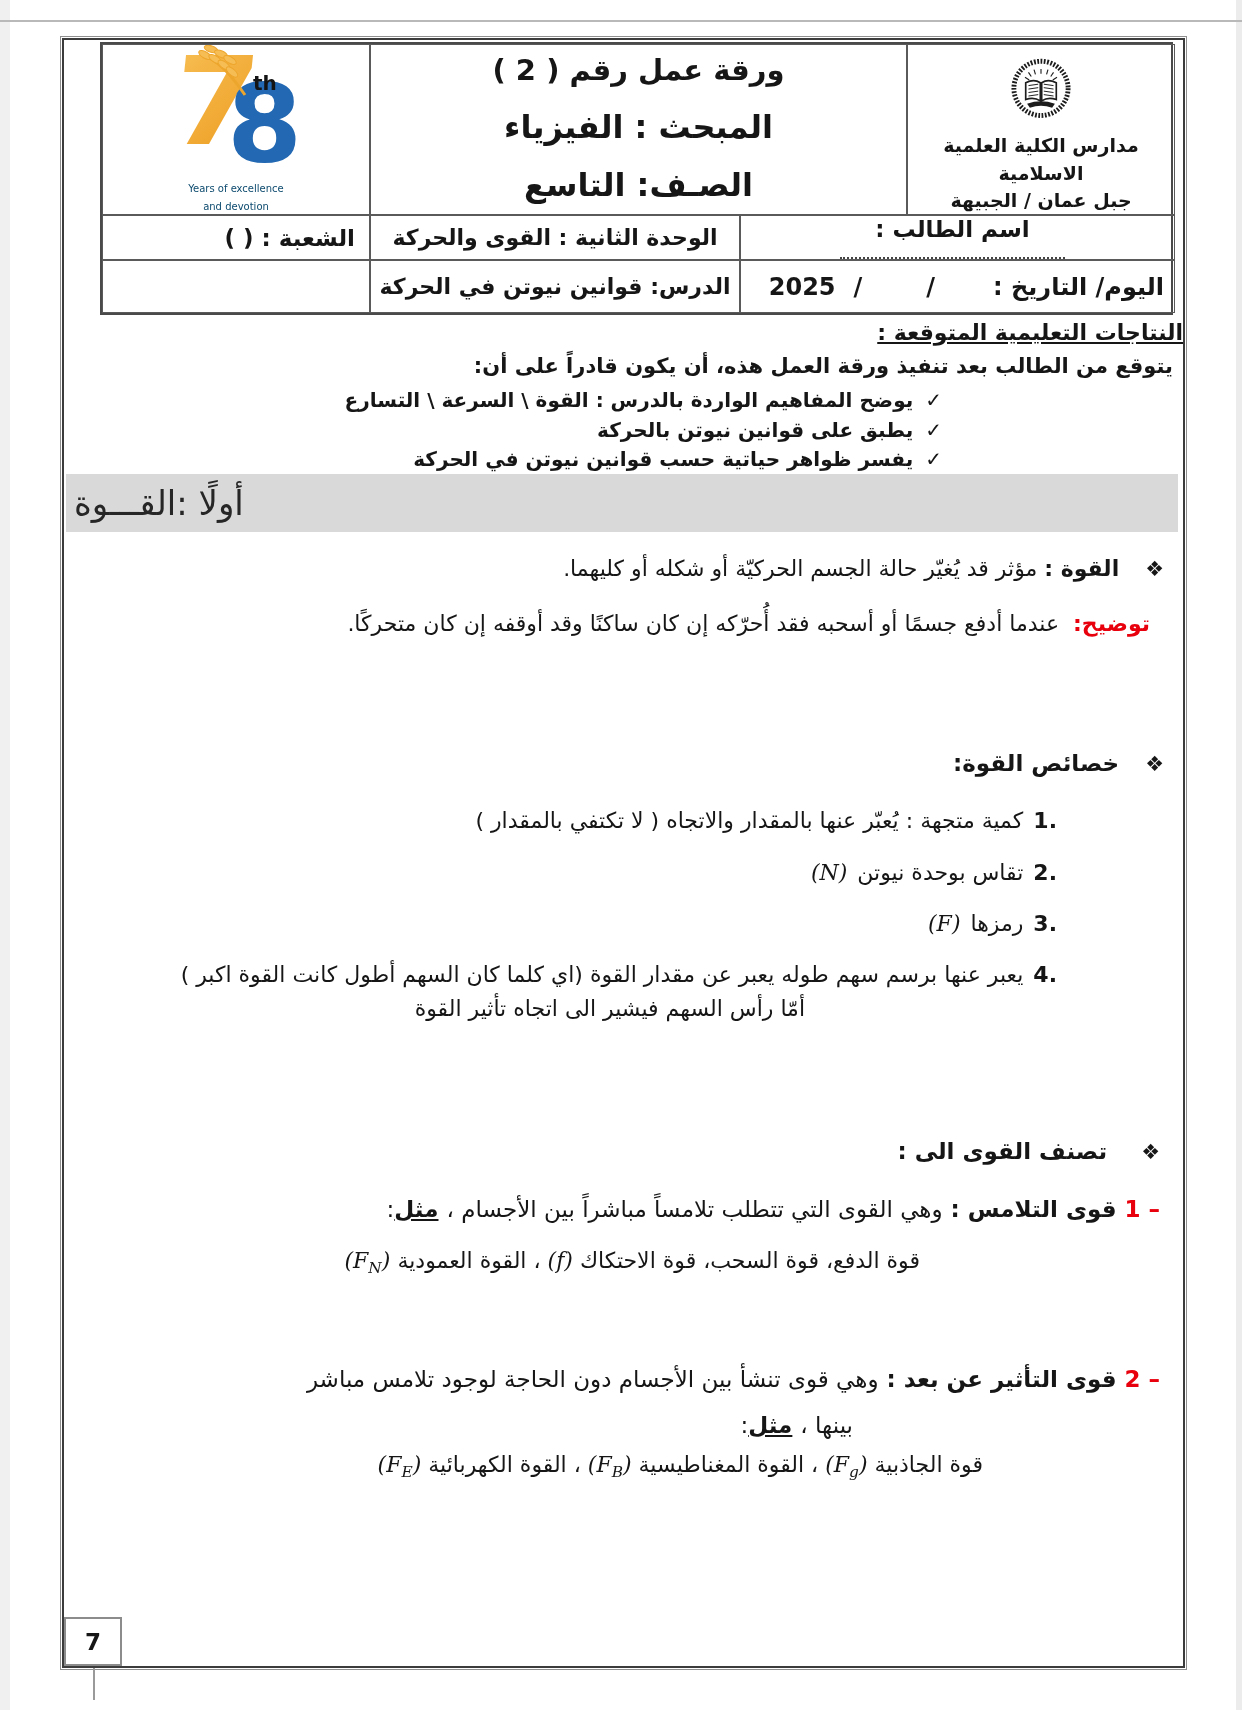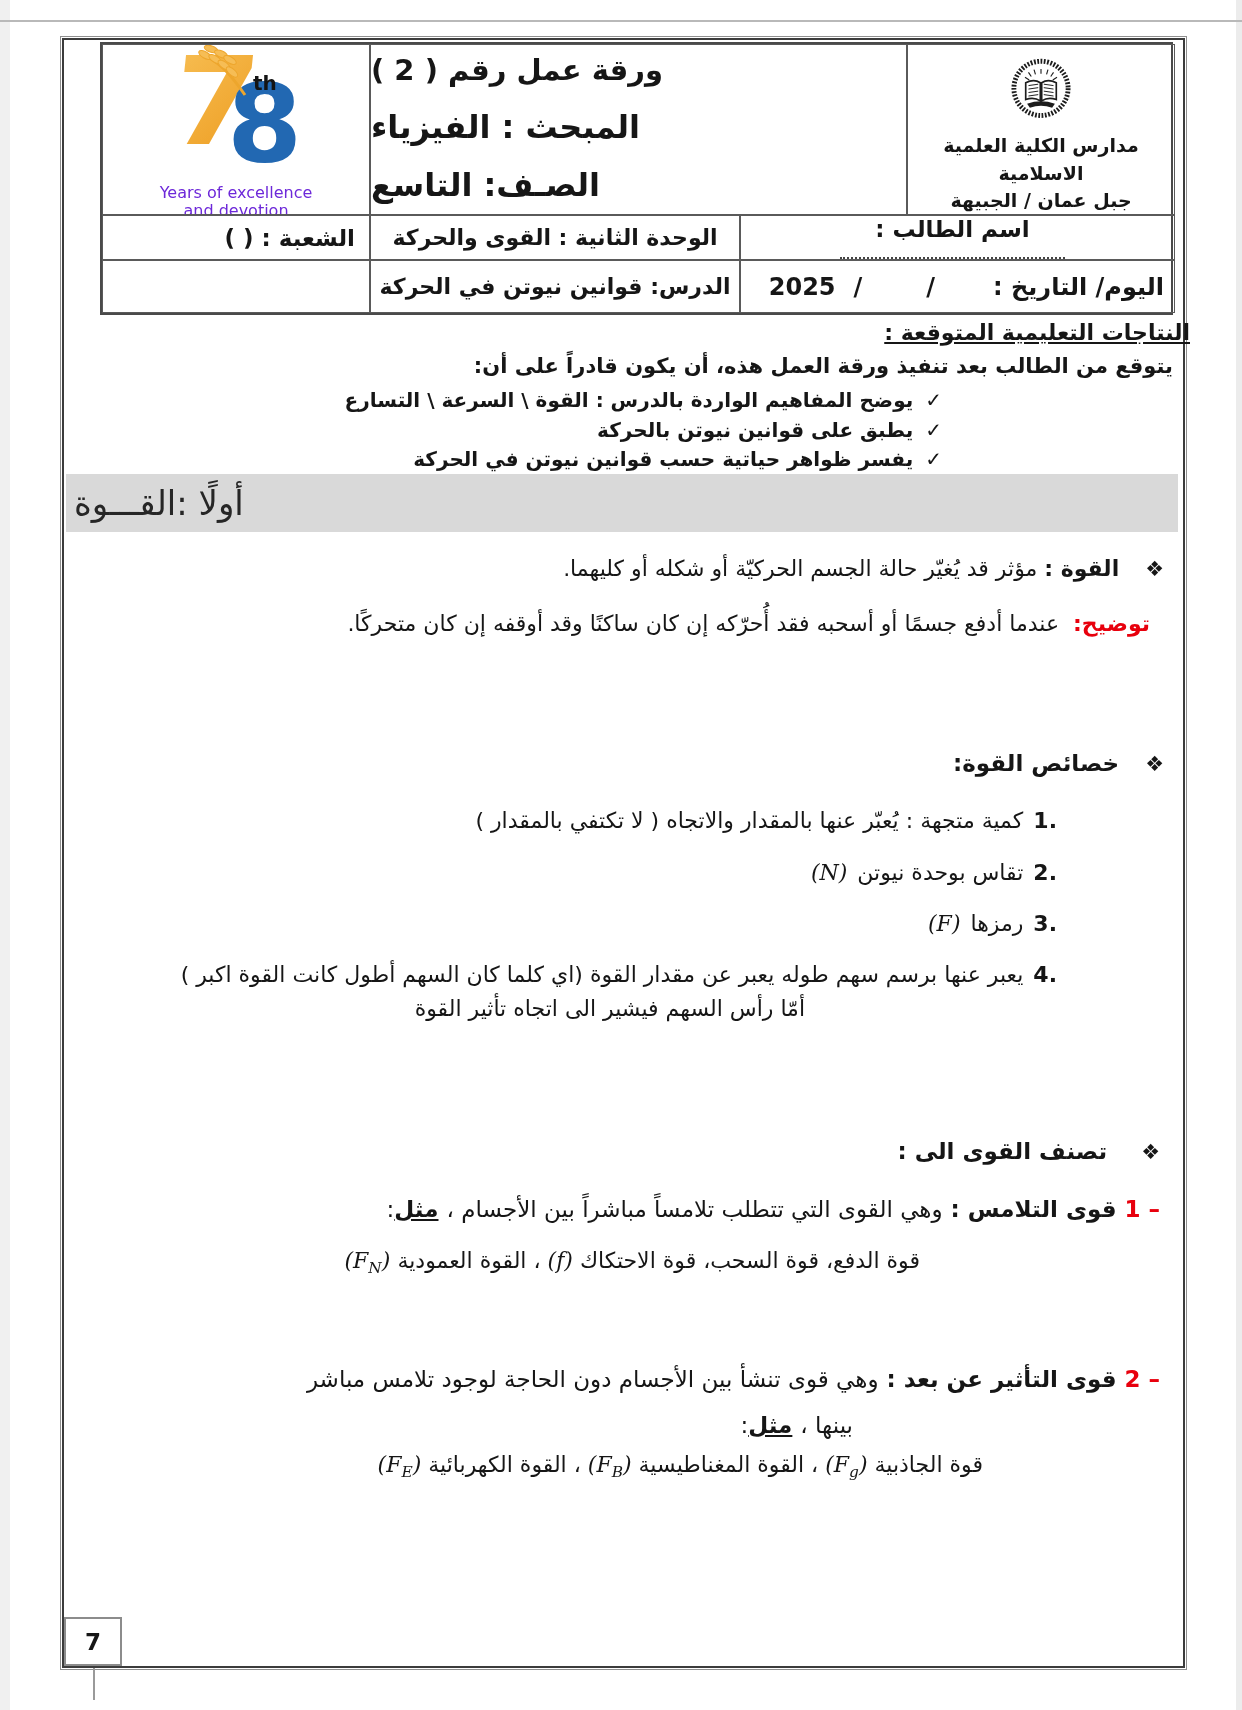--- a/index.html
+++ b/index.html
@@ -20,40 +20,40 @@
        grid-template-columns:268px 370px 167px 268px;grid-template-rows:171px 45px 53px;
        border:2px solid #4a4a4a;box-sizing:border-box;background:#fff;}
   .cell{border:1px solid #5a5a5a;box-sizing:border-box;position:relative;overflow:hidden;}
   .c-title{grid-column:2/4;display:flex;flex-direction:column;align-items:center;justify-content:space-between;padding:8px 0 10px;}
   .c-school{display:flex;flex-direction:column;align-items:center;padding-top:10px;}
   .c-student{grid-column:3/5;flex-direction:column;}
   .c-date{grid-column:3/5;}
   .t-line1{font-size:29px;font-weight:bold;}
   .t-line2,.t-line3{font-size:32px;font-weight:bold;}
   .school-name{font-size:19px;font-weight:bold;margin-top:6px;line-height:1.5;text-align:center;}
-  .rtl{direction:rtl;unicode-bidi:embed;align-items:flex-end;}
+  .rtl{direction:rtl;unicode-bidi:embed;}
   .row2cell{display:flex;align-items:center;font-weight:bold;}
   .sec-label{justify-content:flex-start;padding-right:14px;font-size:23px;}
   .unit-label{justify-content:center;font-size:22px;}
   .stud{justify-content:flex-start;padding-right:10px;font-size:23px;gap:14px;}
   .dotline{display:inline-block;width:225px;height:14px;border-bottom:2px dotted #444;}
   .lesson{justify-content:center;font-size:22px;}
   .datec{justify-content:flex-start;padding-right:10px;font-size:24px;}
   .datec .gap1{width:58px;} .datec .gap2{width:64px;} .datec .gap3{width:18px;}
   .ltr{direction:ltr;unicode-bidi:isolate;display:inline-block;}
   
   .logo78{position:relative;width:100%;height:100%;}
   .seven{position:absolute;left:70px;top:-14px;font-size:122px;font-weight:800;color:#f2a53a;transform:skewX(-6deg);
          background:linear-gradient(135deg,#f8c056,#ec9a1d);-webkit-background-clip:text;background-clip:text;-webkit-text-fill-color:transparent;}
   .eight{position:absolute;left:124px;top:16px;font-size:108px;font-weight:800;color:#2268b2;z-index:2;}
   .th78{position:absolute;left:150px;top:26px;font-size:20px;font-weight:bold;color:#141414;z-index:3;}
-  .tagline{position:absolute;left:0;width:100%;text-align:center;color:#6d28d9;font-size:16px;}
+  .tagline{position:absolute;left:0;width:100%;text-align:center;color:#0c4a6e;font-size:10px;}
   .tag1{top:138px;} .tag2{top:156px;}
   
-  .outcome-h{right:52px;top:320px;font-size:22px;font-weight:bold;text-decoration:underline;}
+  .outcome-h{right:59px;top:320px;font-size:22px;font-weight:bold;text-decoration:underline;}
   .outcome-intro{right:69px;top:354px;font-size:21px;font-weight:bold;}
   .chk{font-size:20px;font-weight:bold;}
   .chk .mark{margin-left:12px;font-weight:normal;}
   .chk1{right:300px;top:388px;} .chk2{right:300px;top:418px;} .chk3{right:300px;top:447px;}
   
   .banner{left:66px;top:474px;width:1112px;height:58px;background:#d9d9d9;display:flex;align-items:center;justify-content:flex-end;direction:rtl;padding:0 8px;box-sizing:border-box;}
   .banner span{font-size:34px;font-weight:normal;color:#262626;}
   
   .bullet-line{display:flex;direction:rtl;align-items:baseline;font-size:22px;}
   .bullet{margin-left:26px;font-size:21px;}

